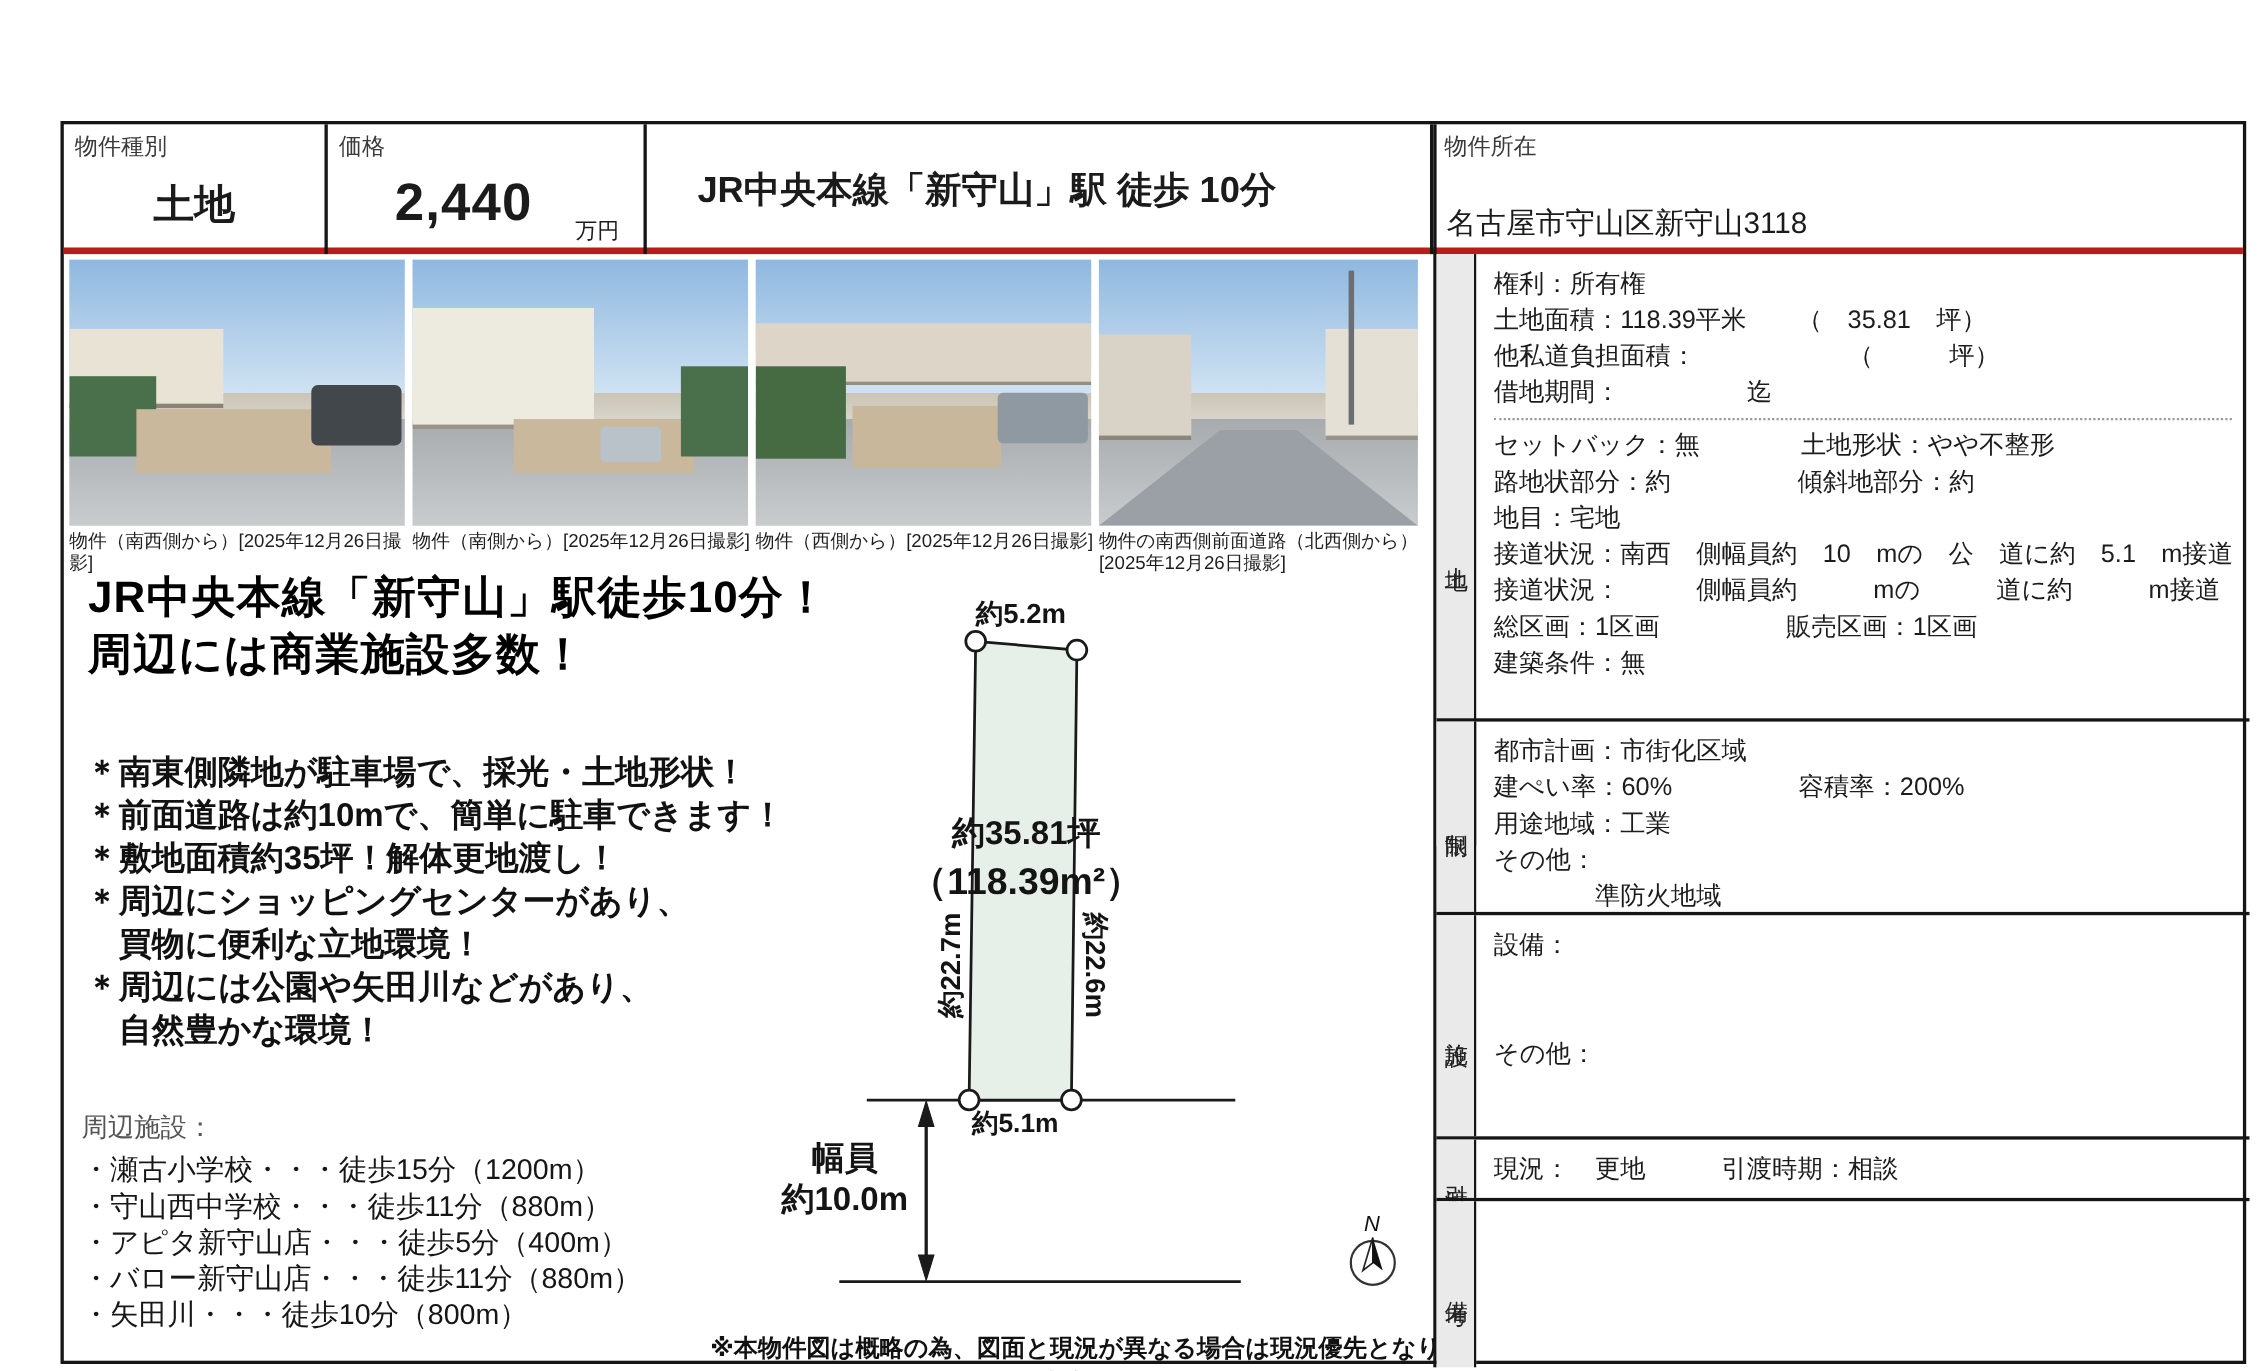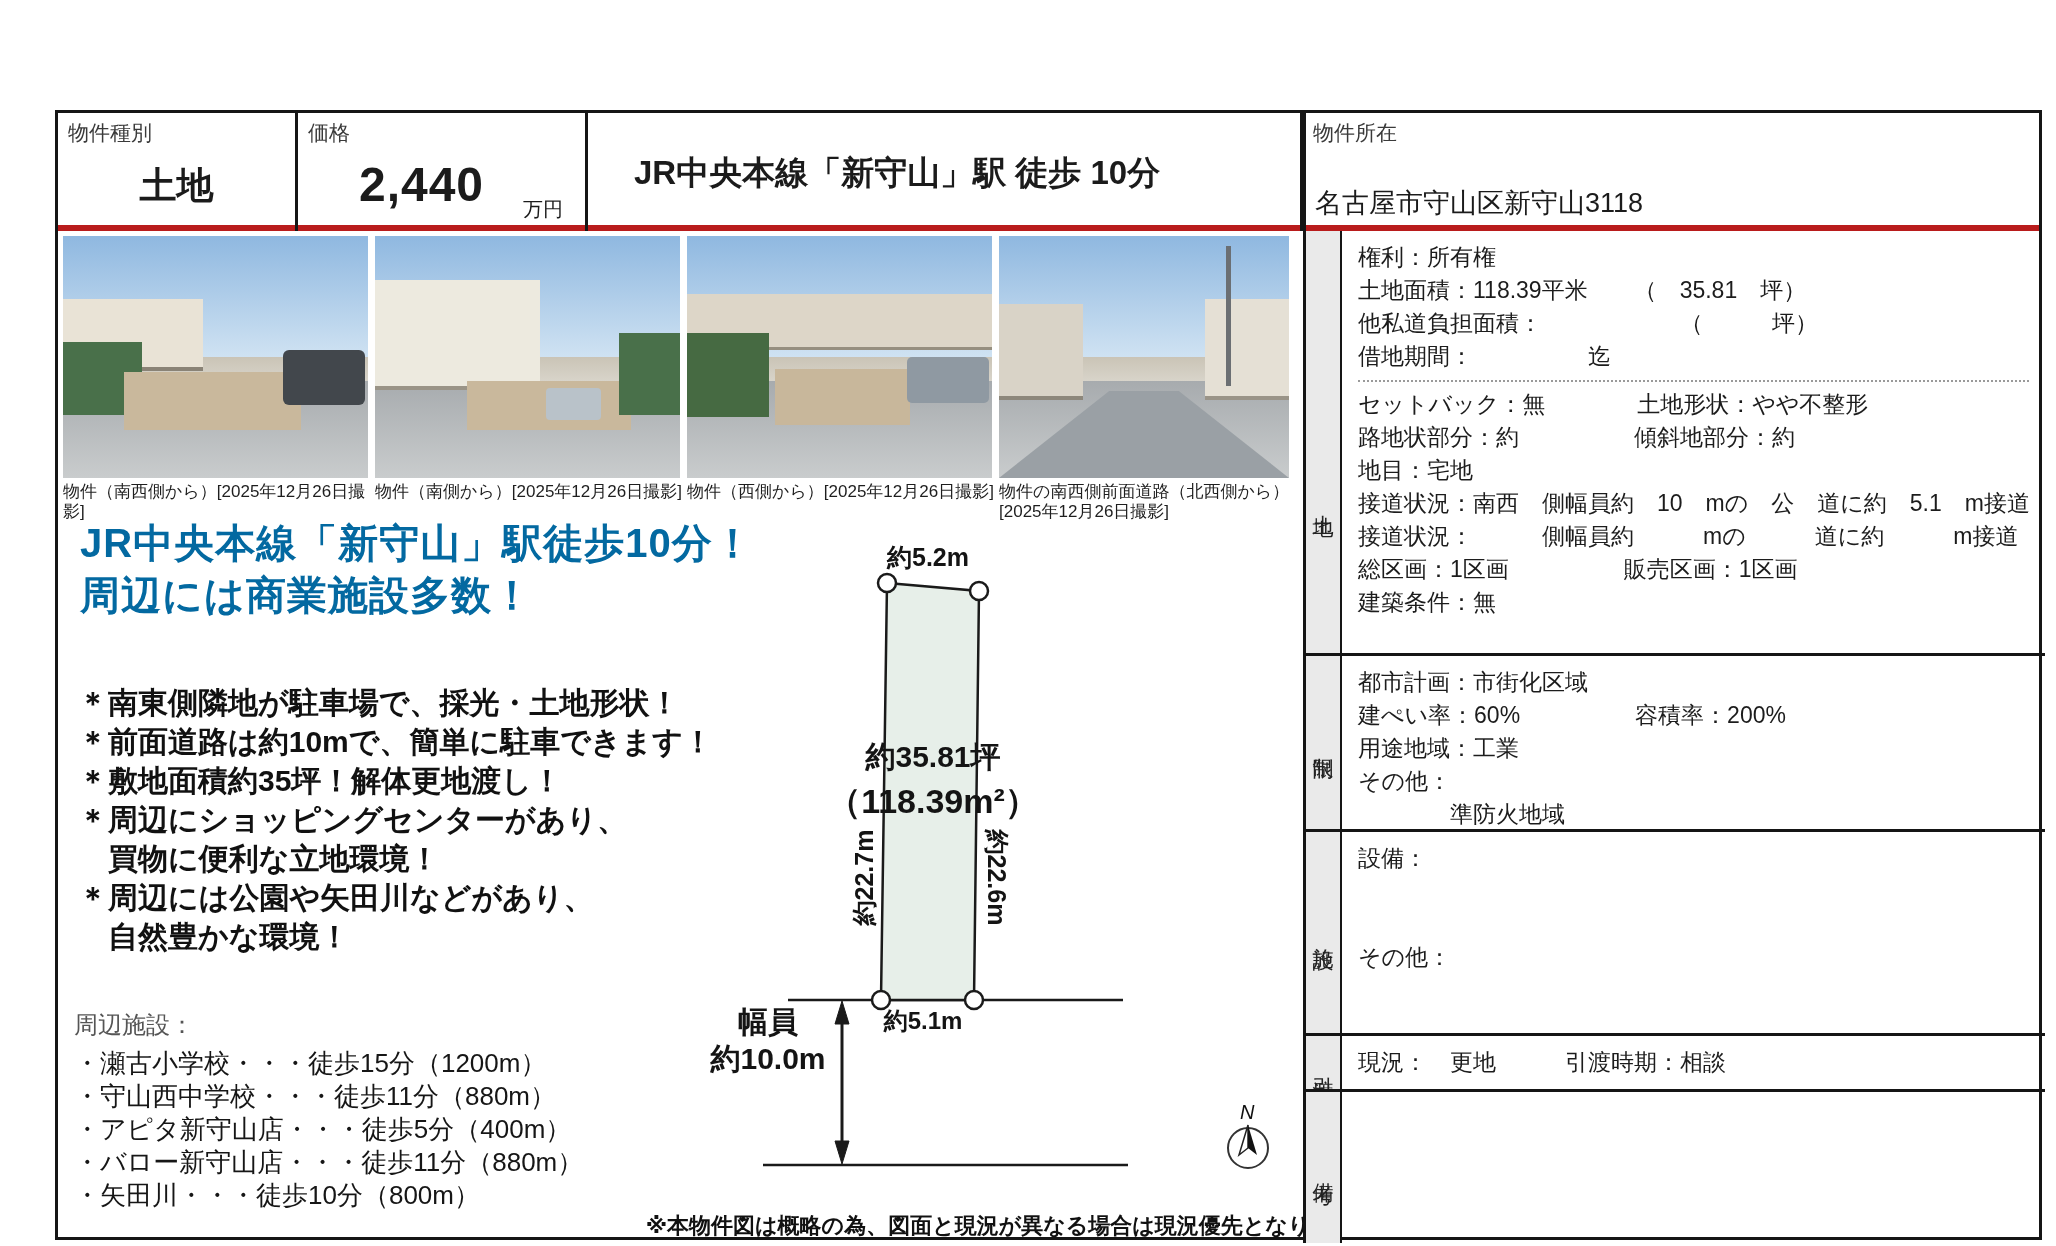--- a/index.html
+++ b/index.html
@@ -52,21 +52,21 @@
 
   
   #diag-svg{position:absolute;left:0;top:0;pointer-events:none;}
   .dim{position:absolute;font-weight:600;color:#141414;}
   #dim-top{left:790px;top:428px;width:160px;text-align:center;font-size:25px;}
   #area1{left:700px;top:624px;width:350px;text-align:center;font-size:30px;font-weight:bold;}
   #area2{left:700px;top:666px;width:350px;text-align:center;font-size:34px;font-weight:bold;}
   #dim-left{left:726px;top:748px;width:160px;text-align:center;font-size:25px;transform:rotate(-90deg);}
   #dim-right{left:858px;top:748px;width:160px;text-align:center;font-size:25px;transform:rotate(90deg);}
   #dim-bottom{left:790px;top:892px;width:150px;text-align:center;font-size:24px;}
-  #width-label{left:628px;top:890px;width:164px;text-align:center;font-size:30px;font-weight:bold;line-height:37px;}
+  #width-label{left:628px;top:922px;width:164px;text-align:center;font-size:30px;font-weight:bold;line-height:37px;}
   #diag-note{position:absolute;left:580px;top:1098px;width:680px;text-align:center;font-size:22px;font-weight:600;color:#111;}
 
   
   #panel{position:absolute;left:1245px;top:0;width:742px;height:1130px;border-left:3px solid #151515;box-sizing:border-box;}
   .psec{position:absolute;left:0;width:100%;box-sizing:border-box;}
   .psec.bt{border-top:3px solid #151515;}
   .vstrip{position:absolute;left:0;top:0;bottom:0;width:34px;background:#eaeaea;border-right:2px solid #151515;display:flex;align-items:center;justify-content:center;}
   .vstrip span{writing-mode:vertical-rl;text-orientation:upright;font-size:21px;letter-spacing:2px;color:#222;}
   .pcontent{position:absolute;left:36px;right:0;top:0;bottom:0;padding:10px 14px 0 16px;overflow:hidden;}
   .prow{font-size:23px;line-height:33px;white-space:nowrap;color:#1c1c1c;}
@@ -122,21 +122,21 @@
         <div class="caption" style="left: 629px; width: 317px;">物件（西側から）[2025年12月26日撮影]</div>
         <div class="photo scene-d" style="left: 941px; width: 290px;">
           <div class="blk b1"></div>
           <div class="blk b2"></div>
           <div class="blk b3"></div>
           <div class="blk b4"></div>
         </div>
         <div class="caption" style="left: 941px; width: 302px;">物件の南西側前面道路（北西側から）[2025年12月26日撮影]</div>
       </div>
 
-    <div id="headline" style="color: #0369a1;">
+    <div id="headline" style="color: #000000;">
       <div>JR中央本線「新守山」駅徒歩10分！</div>
       <div>周辺には商業施設多数！</div>
     </div>
 
     <div id="bullets">
         <div>＊南東側隣地が駐車場で、採光・土地形状！</div>
         <div>＊前面道路は約10mで、簡単に駐車できます！</div>
         <div>＊敷地面積約35坪！解体更地渡し！</div>
         <div>＊周辺にショッピングセンターがあり、</div>
         <div>　買物に便利な立地環境！</div>

